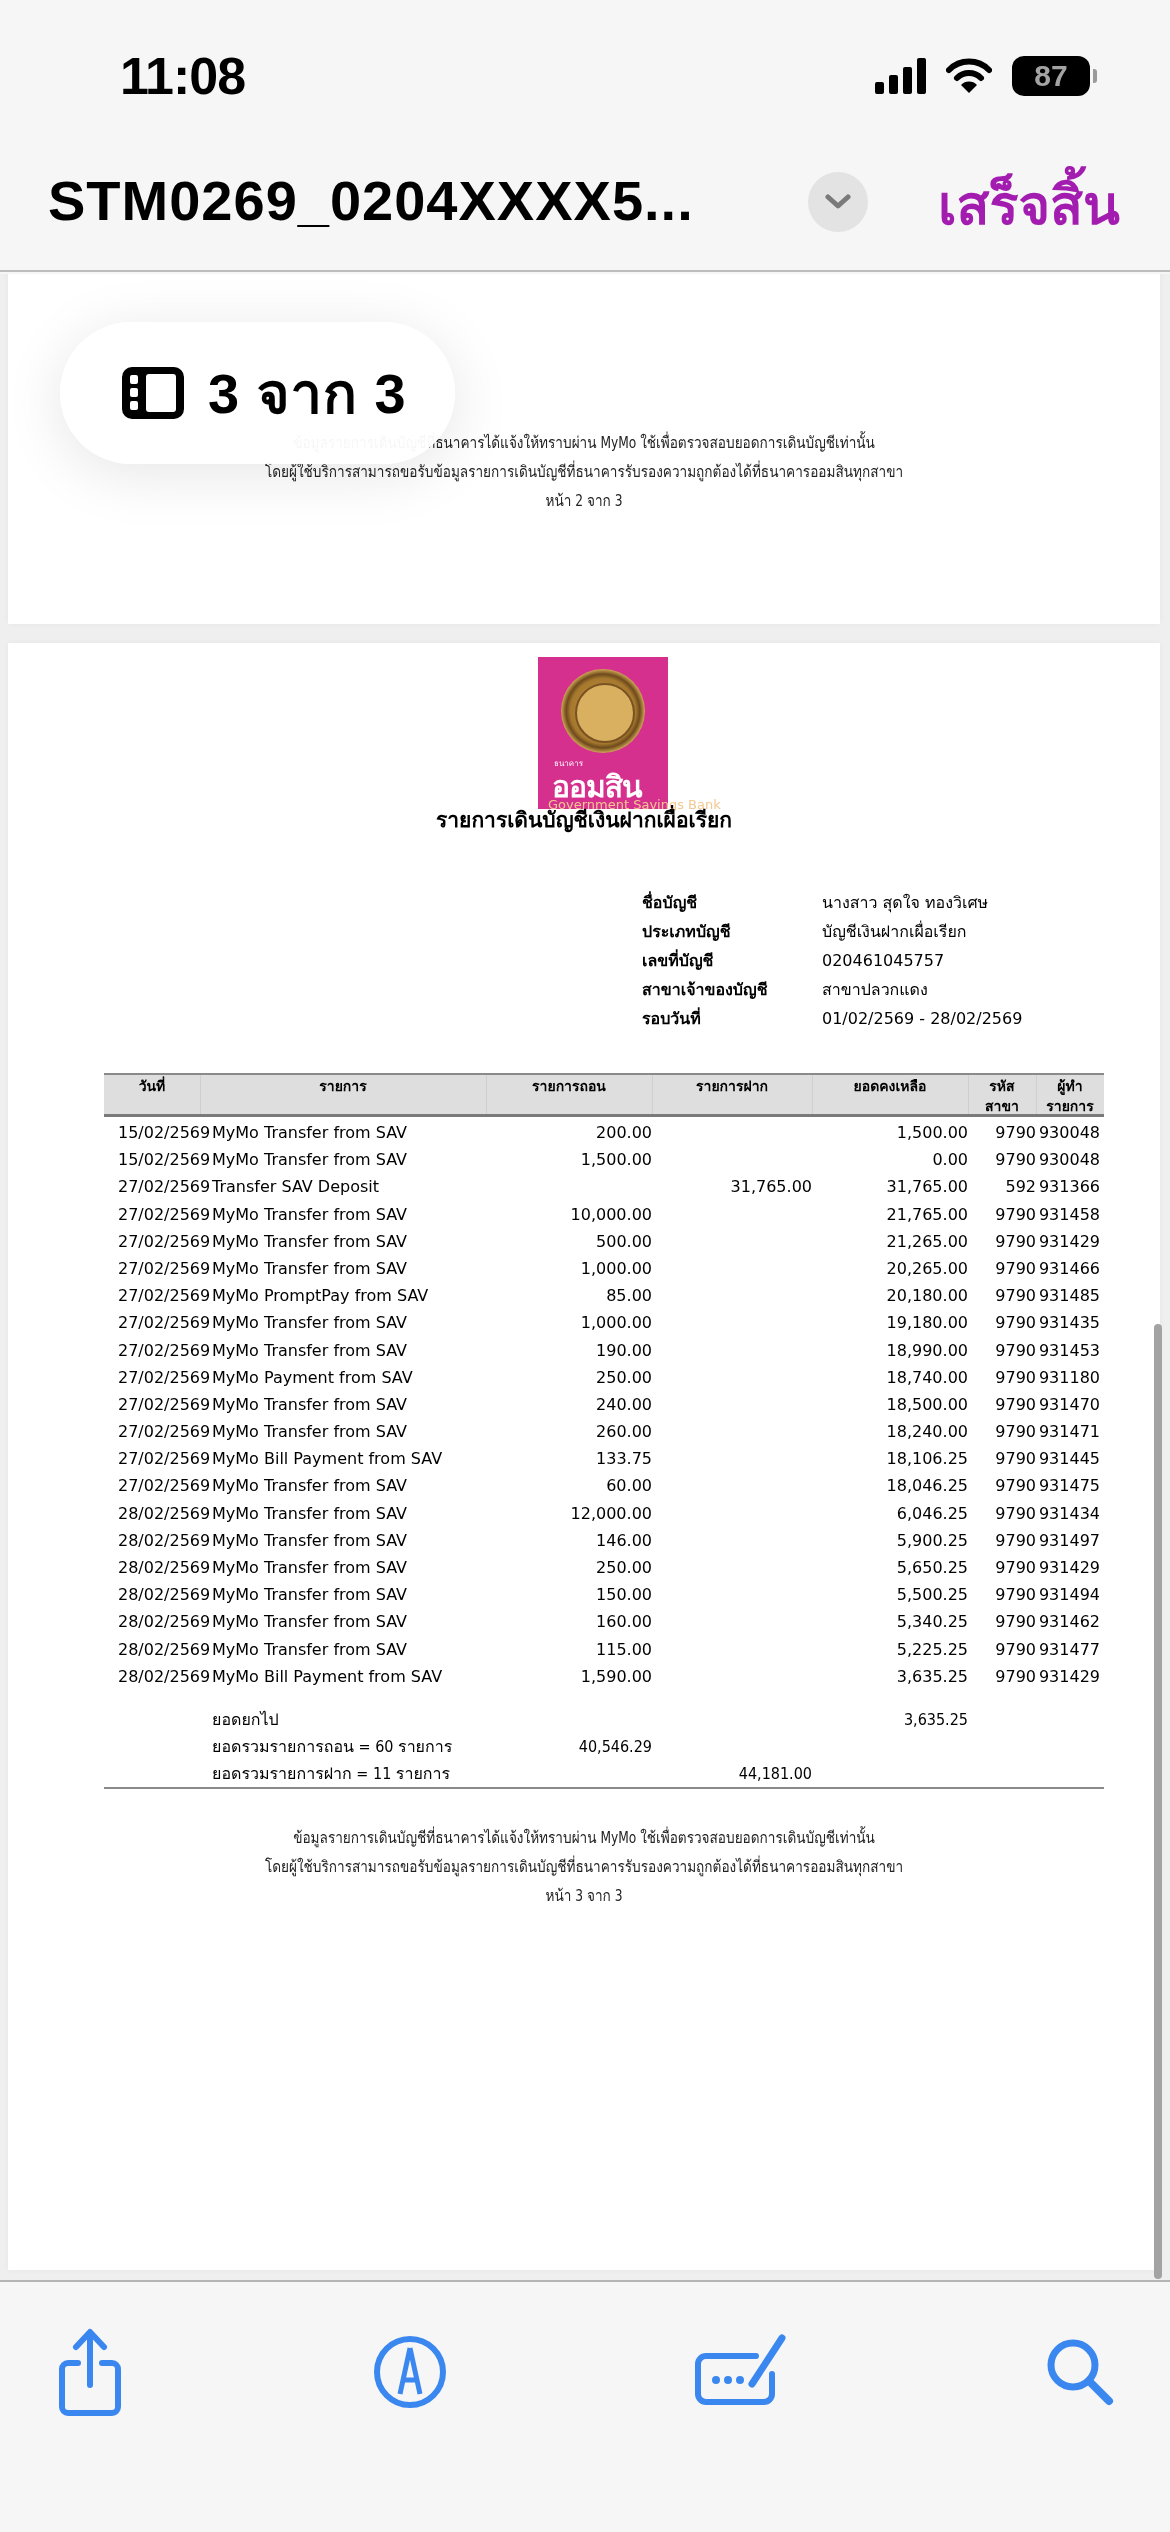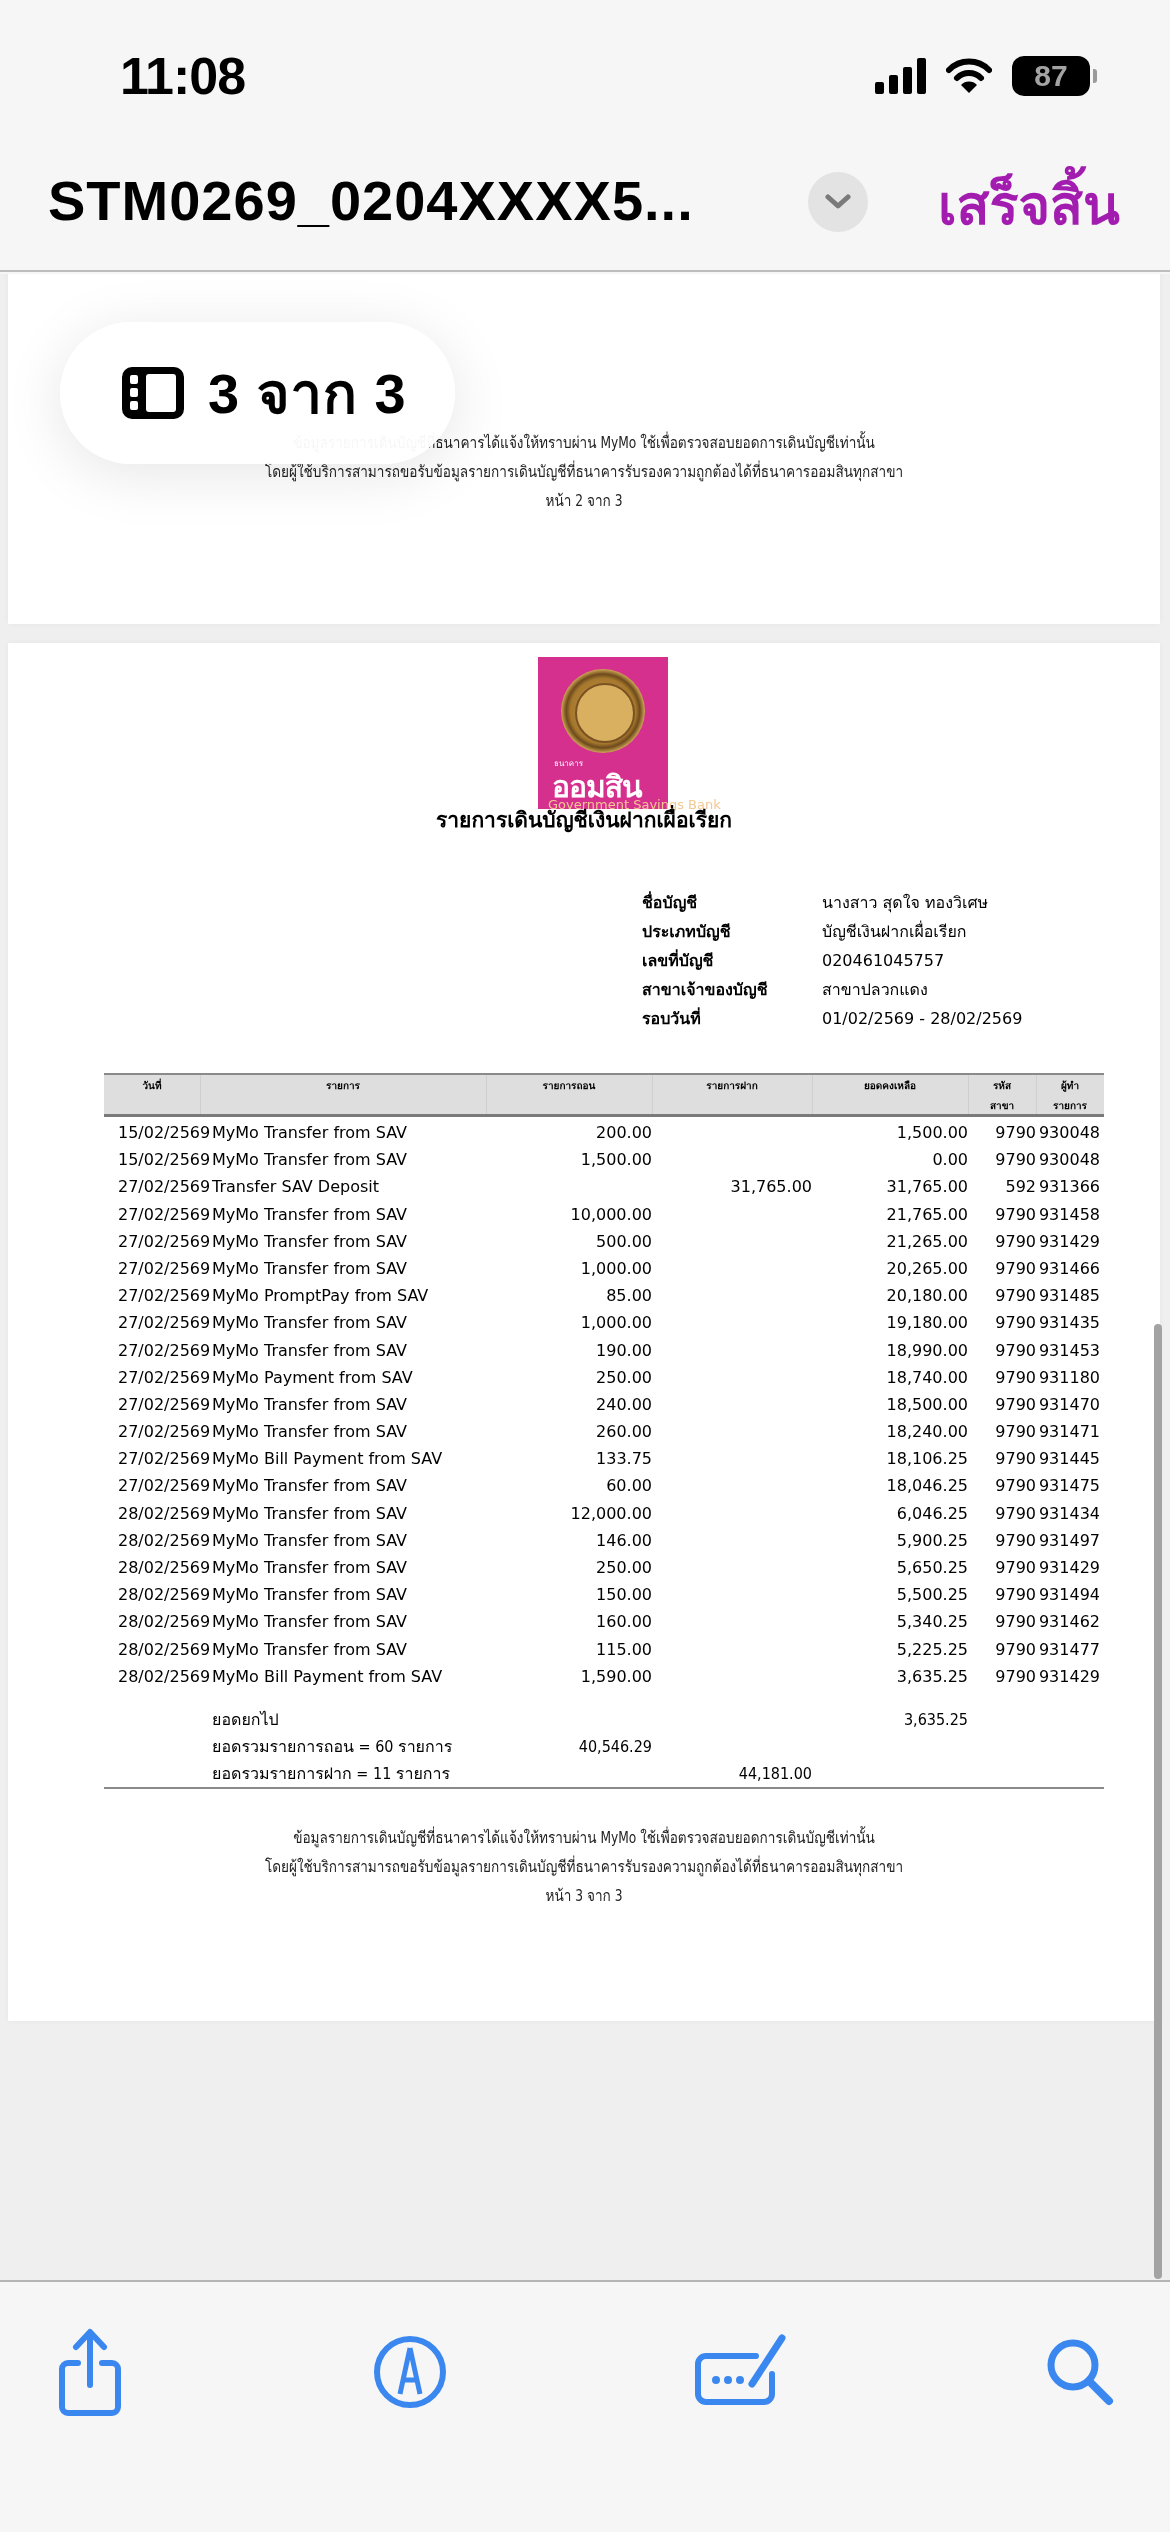--- a/index.html
+++ b/index.html
@@ -18,21 +18,21 @@
   
   .nav-bar { position: absolute; left: 0; top: 150px; width: 1170px; height: 122px; border-bottom: 2px solid #bdbdbd; }
   .doc-title { position: absolute; left: 48px; top: 18px; font-size: 56px; font-weight: 700; letter-spacing: 1px; white-space: nowrap; }
   .title-menu { position: absolute; left: 808px; top: 22px; width: 60px; height: 60px; border-radius: 50%; background: #e3e3e3; display: flex; align-items: center; justify-content: center; }
   .done-button { position: absolute; right: 50px; top: 12px; font-size: 54px; font-weight: 700; color: #a21caf; cursor: pointer; }
 
   
   .doc-area { position: absolute; left: 0; top: 274px; width: 1170px; height: 2006px; background: #efefef; overflow: hidden; }
   .page { position: absolute; left: 8px; width: 1152px; background: #fff; box-shadow: 0 0 6px rgba(0,0,0,0.04); }
   .page-2 { top: -10px; height: 360px; }
-  .page-3 { top: 369px; height: 1378px; }
+  .page-3 { top: 369px; height: 1627px; }
 
   .footer-note { position: absolute; left: 0; width: 100%; text-align: center; font-family: "DejaVu Sans Condensed", "DejaVu Sans", sans-serif; font-size: 16px; color: #222; line-height: 29px; transform: scaleX(0.85); transform-origin: center; }
 
   
   .page-pill { position: absolute; left: 60px; top: 322px; width: 395px; height: 142px; border-radius: 71px; background: rgba(255,255,255,0.96); box-shadow: 0 10px 60px rgba(0,0,0,0.10); display: flex; align-items: center; padding-left: 60px; gap: 22px; }
   .page-pill-text { font-size: 56px; font-weight: 700; letter-spacing: 1px; }
 
   
   .logo { position: absolute; left: 530px; top: 14px; width: 130px; height: 152px; background: #d6308f; }
   .logo-seal { position: absolute; left: 23px; top: 12px; width: 84px; height: 84px; border-radius: 50%; background: radial-gradient(circle, #c89a45 0%, #a5782e 55%, #6e4a1c 62%, #c8a050 70%, #7a5222 100%); }
@@ -43,21 +43,21 @@
 
   .stmt-title { position: absolute; left: 0; width: 100%; top: 160px; text-align: center; font-size: 21px; font-weight: 700; font-family: "DejaVu Sans", sans-serif; }
 
   .info { position: absolute; left: 634px; top: 245px; font-family: "DejaVu Sans", sans-serif; font-size: 16px; line-height: 29px; }
   .info-row { display: flex; }
   .info-label { width: 180px; font-weight: 700; }
   .info-value { }
 
   
   .tbl { position: absolute; left: 96px; top: 430px; width: 1000px; font-family: "DejaVu Sans", sans-serif; font-size: 16px; }
-  .thead { position: relative; height: 44px; background: #dedede; border-top: 2px solid #8a8a8a; border-bottom: 3px solid #7a7a7a; font-weight: 700; font-size: 10px; }
+  .thead { position: relative; height: 44px; background: #dedede; border-top: 2px solid #8a8a8a; border-bottom: 3px solid #7a7a7a; font-weight: 700; font-size: 14px; }
   .thead .th { position: absolute; top: 1px; line-height: 20px; text-align: center; }
   .vsep { position: absolute; top: 0; bottom: 0; width: 1px; background: #cfcfcf; }
   .trow { position: relative; height: 27.2px; line-height: 27.2px; white-space: nowrap; }
   .c { position: absolute; top: 0; }
   .c-date { left: 14px; }
   .c-desc { left: 108px; }
   .c-wd { right: 452px; text-align: right; }
   .c-dep { right: 292px; text-align: right; }
   .c-bal { right: 136px; text-align: right; }
   .c-br { right: 68px; text-align: right; }

